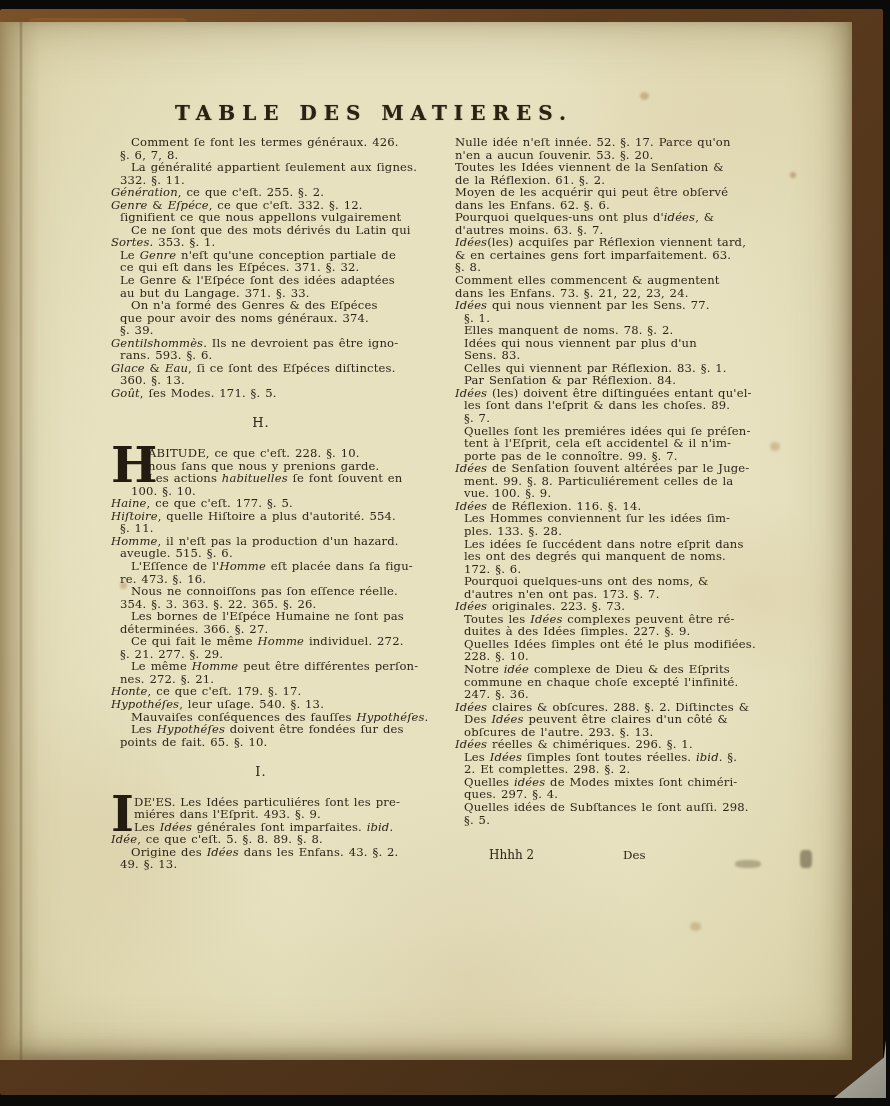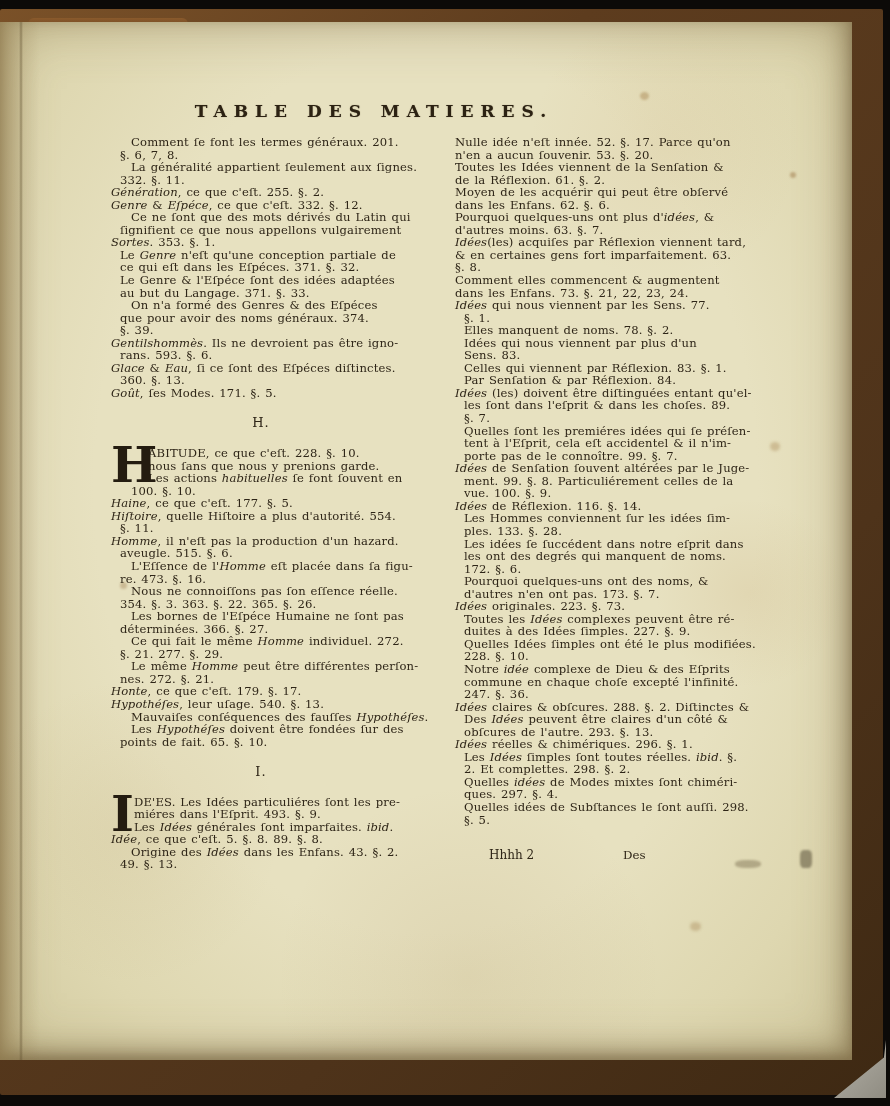--- a/index.html
+++ b/index.html
@@ -22,21 +22,21 @@
   .gutter{position:absolute;left:0;top:0;bottom:0;width:40px;pointer-events:none;
          background:linear-gradient(90deg, rgba(150,128,82,.55), rgba(150,128,82,.18) 55%, rgba(150,128,82,0));}
   .crease{position:absolute;left:19px;top:0;bottom:0;width:4px;pointer-events:none;
          background:linear-gradient(90deg, rgba(0,0,0,0), rgba(92,76,44,.45), rgba(0,0,0,0));}
   .corner-patch{position:absolute;right:4px;bottom:8px;width:52px;height:58px;
          background:linear-gradient(135deg,#b5b2a8,#8f8c82);
          clip-path:polygon(100% 0, 100% 100%, 0 100%, 96% 30%);}
   .stain{position:absolute;border-radius:50%;pointer-events:none;}
 
   .page-title{position:absolute;top:101px;left:93px;width:562px;text-align:center;
-         font-size:17px;font-weight:bold;letter-spacing:7px;color:#2c2213;
+         font-size:20px;font-weight:bold;letter-spacing:7px;color:#2c2213;
          text-shadow:0 0 1px rgba(60,45,20,.5);white-space:nowrap;}
 
   .col{position:absolute;top:136px;color:#2e2517;}
   .col-left{left:111px;width:340px;}
   .col-right{left:455px;width:345px;}
   .line{font-size:11.6px;line-height:12.55px;white-space:nowrap;word-spacing:1px;
          letter-spacing:.15px;}
   .ind0{padding-left:0;}
   .ind1{padding-left:9px;}
   .ind2{padding-left:20px;}
@@ -69,28 +69,28 @@
     <div class="stain" style="left:690px;top:900px;width:11px;height:9px;background:rgba(150,110,55,.3);filter:blur(1.5px);"></div>
     <div class="stain" style="left:735px;top:838px;width:26px;height:8px;border-radius:40%;background:rgba(90,75,45,.35);filter:blur(1px);"></div>
     <div class="stain" style="left:800px;top:828px;width:12px;height:18px;border-radius:30%;background:rgba(60,50,30,.45);filter:blur(1px);"></div>
   </div>
 
   <div class="corner-patch"></div>
 
   <div class="page-title">TABLE DES MATIERES.</div>
 
   <div class="col col-left" id="col-left">
-      <div class="line ind2">Comment ſe font les termes généraux. 201.</div>
+      <div class="line ind2">Comment ſe font les termes généraux. 426.</div>
       <div class="line ind1">§. 6, 7, 8.</div>
       <div class="line ind2">La généralité appartient ſeulement aux ſignes.</div>
       <div class="line ind1">332. §. 11.</div>
       <div class="line ind0"><i>Génération</i>, ce que c'eſt. 255. §. 2.</div>
       <div class="line ind0"><i>Genre</i> &amp; <i>Eſpéce</i>, ce que c'eſt. 332. §. 12.</div>
+      <div class="line ind1">ſignifient ce que nous appellons vulgairement</div>
       <div class="line ind2">Ce ne ſont que des mots dérivés du Latin qui</div>
-      <div class="line ind1">ſignifient ce que nous appellons vulgairement</div>
       <div class="line ind0"><i>Sortes</i>. 353. §. 1.</div>
       <div class="line ind1">Le <i>Genre</i> n'eſt qu'une conception partiale de</div>
       <div class="line ind1">ce qui eſt dans les Eſpéces. 371. §. 32.</div>
       <div class="line ind1">Le Genre &amp; l'Eſpéce ſont des idées adaptées</div>
       <div class="line ind1">au but du Langage. 371. §. 33.</div>
       <div class="line ind2">On n'a formé des Genres &amp; des Eſpéces</div>
       <div class="line ind1">que pour avoir des noms généraux. 374.</div>
       <div class="line ind1">§. 39.</div>
       <div class="line ind0"><i>Gentilshommès</i>. Ils ne devroient pas être igno-</div>
       <div class="line ind1">rans. 593. §. 6.</div>

